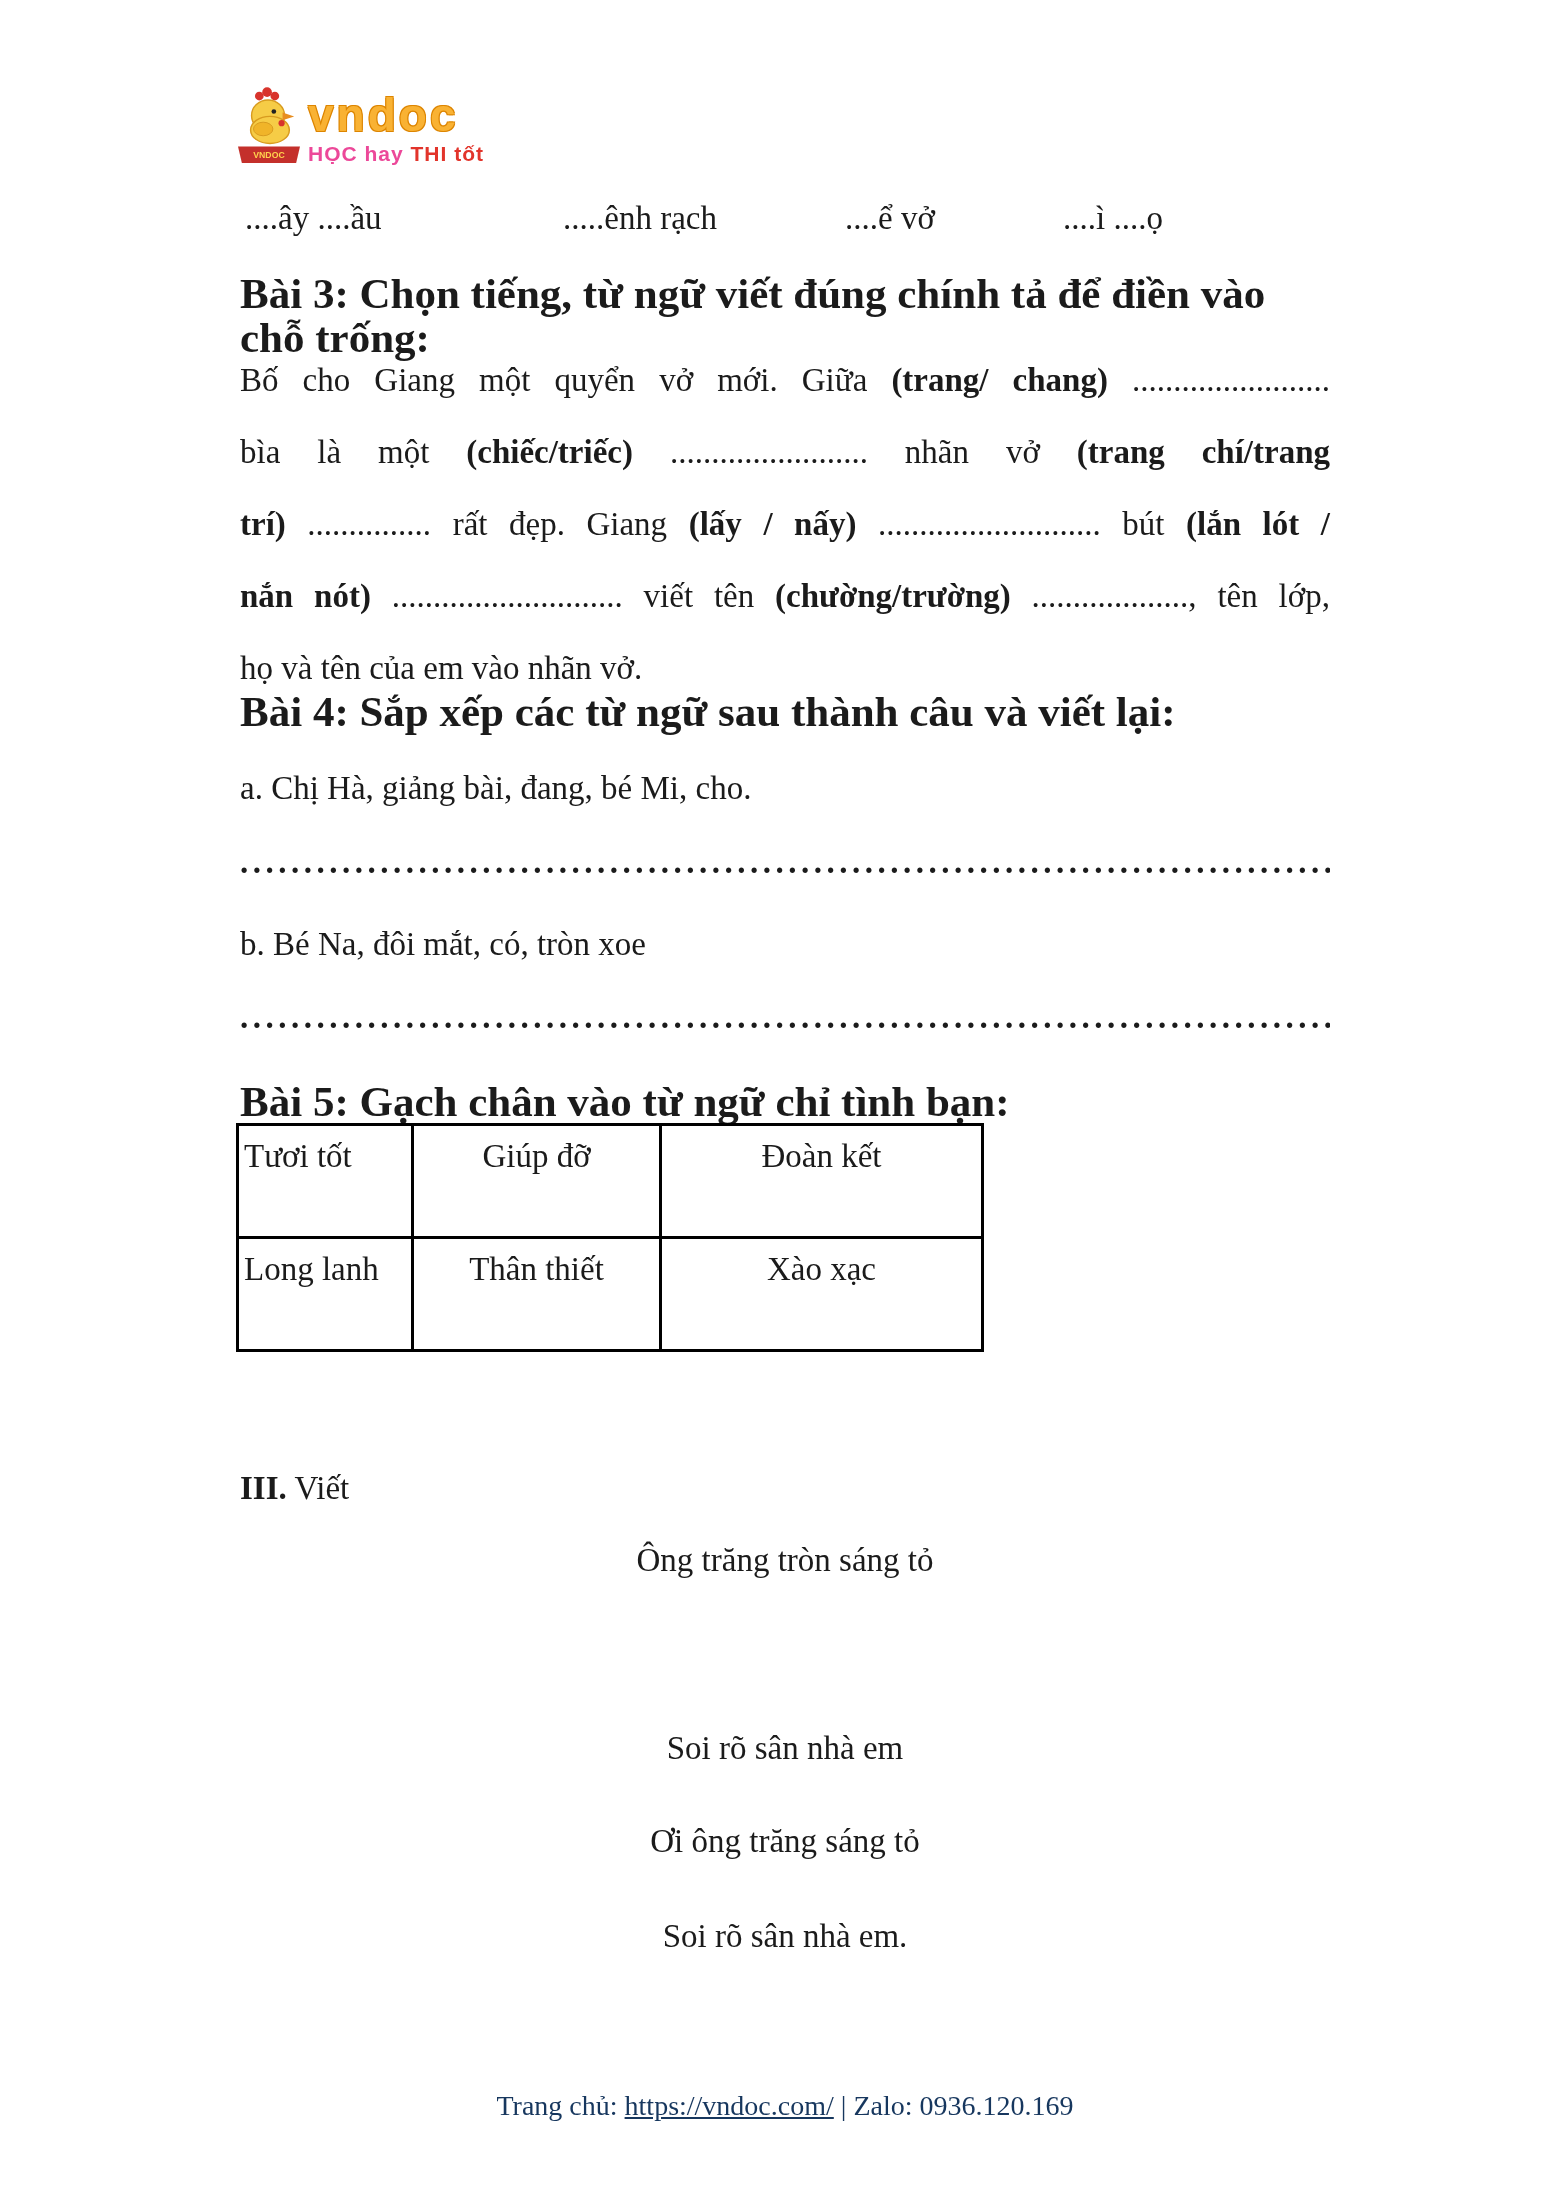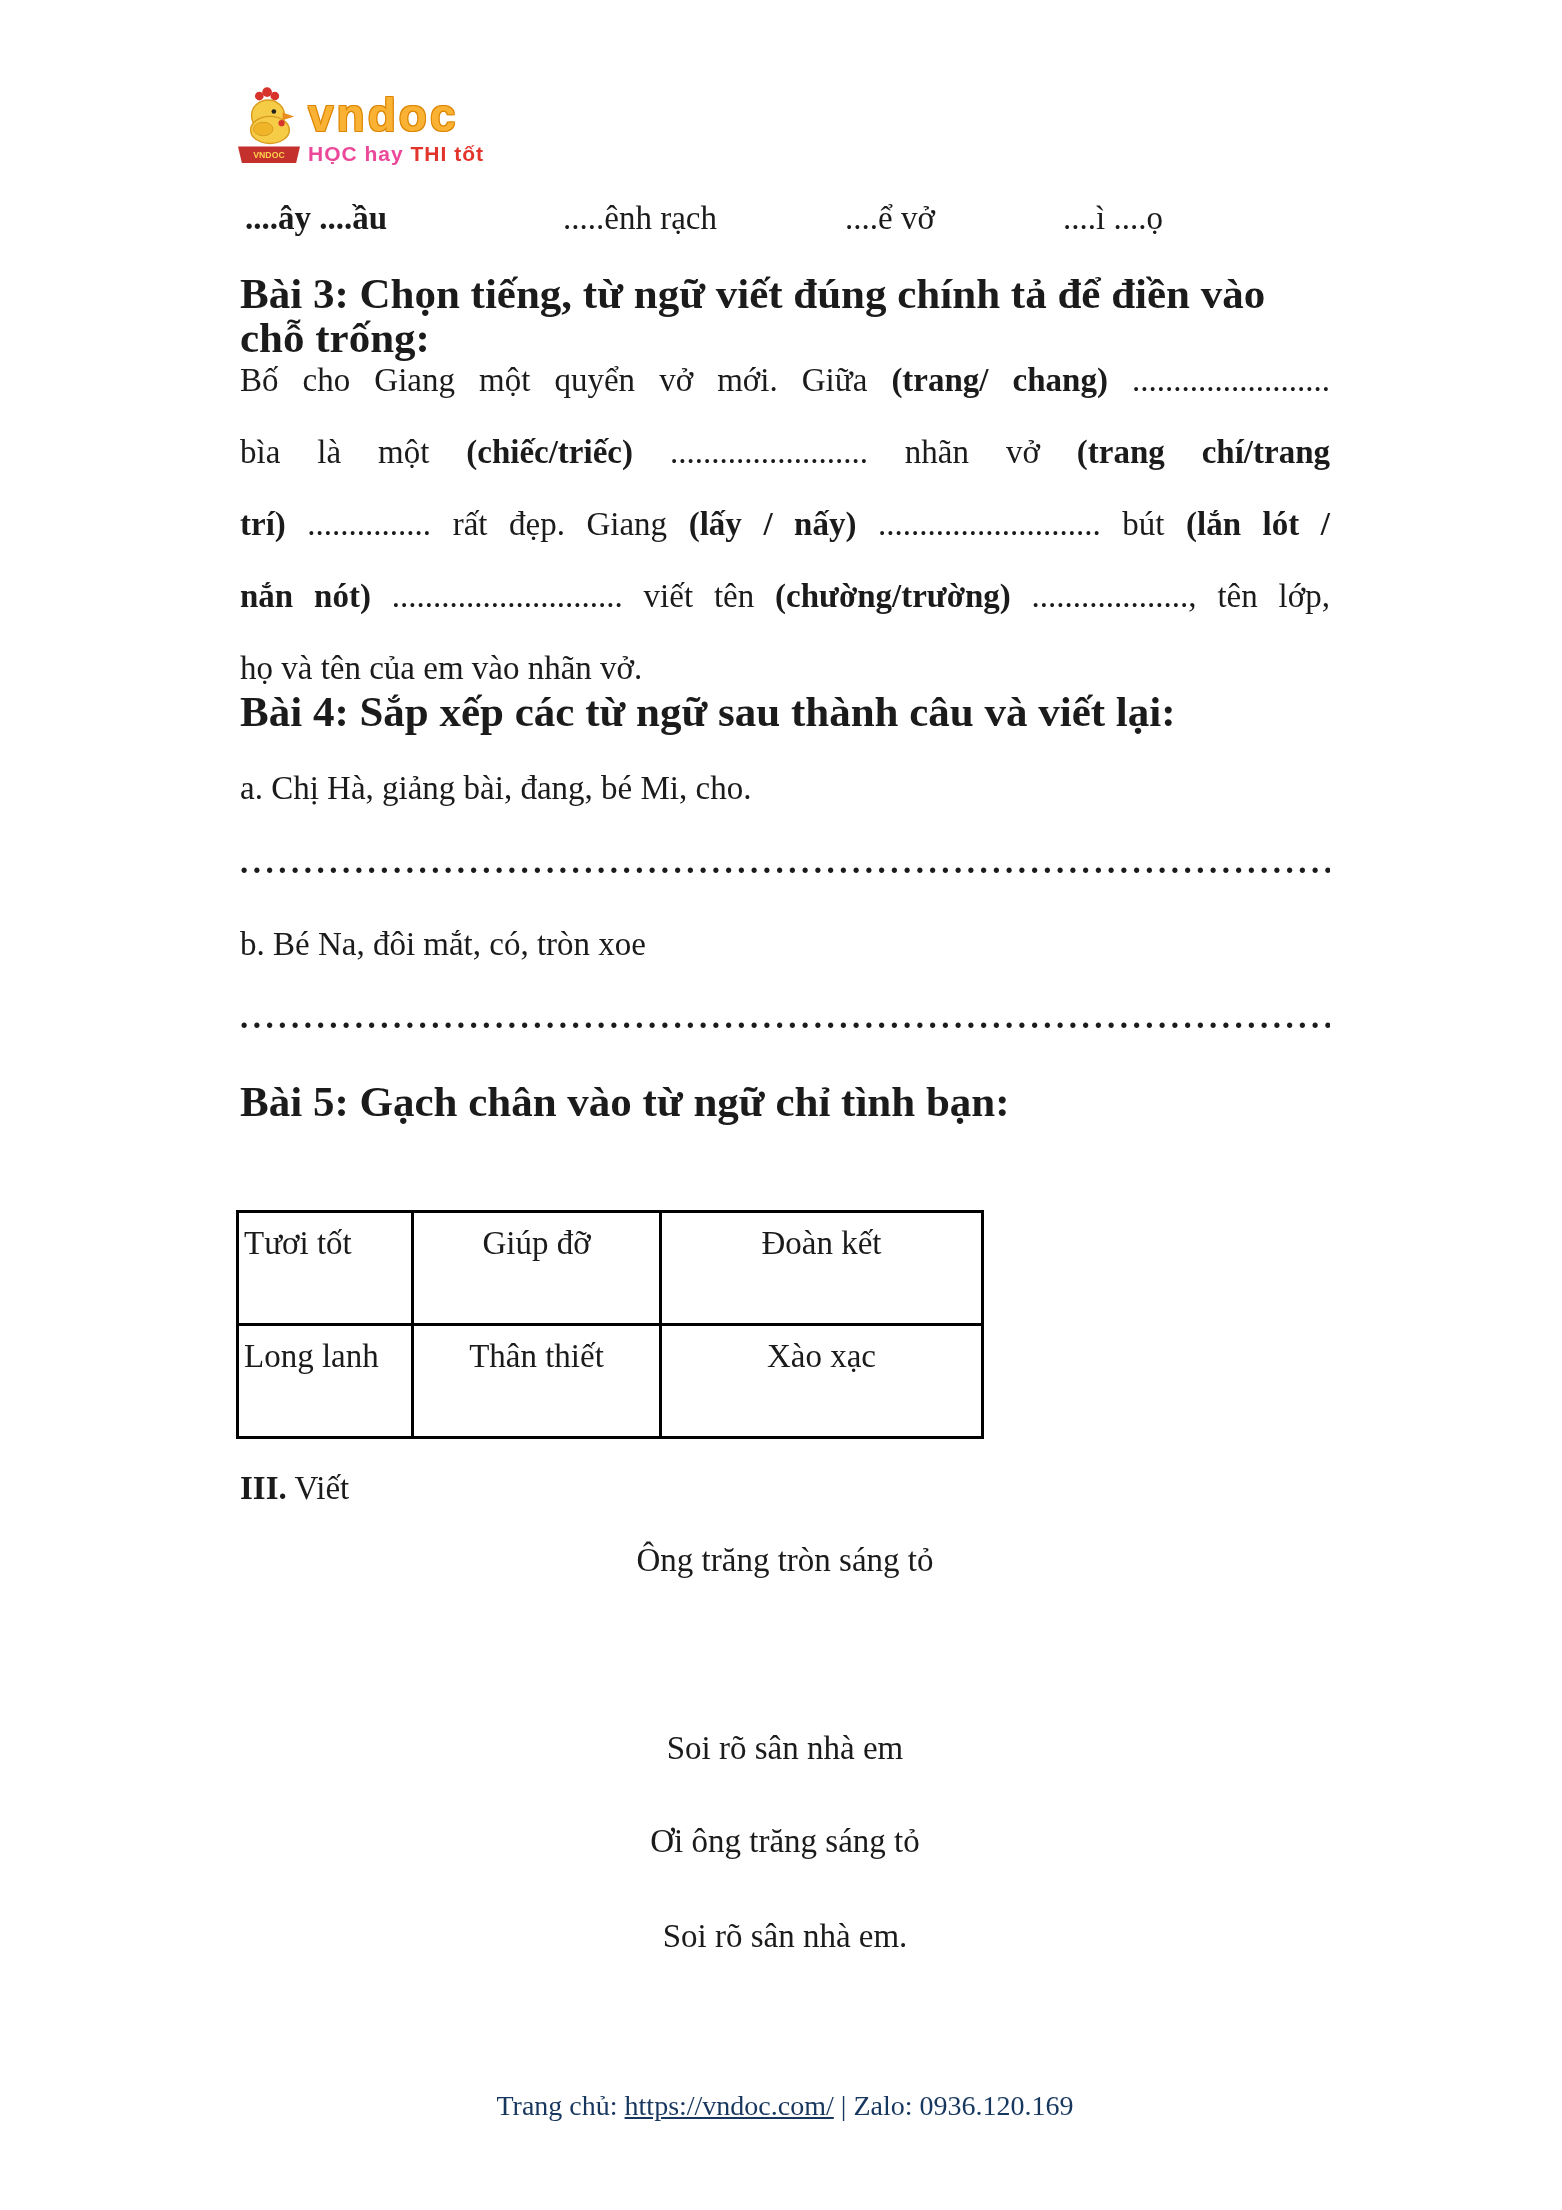--- a/index.html
+++ b/index.html
@@ -24,38 +24,38 @@
   .tagline{font-family:"Liberation Sans","DejaVu Sans",sans-serif;font-weight:bold;font-size:21px;margin-top:5px;letter-spacing:1px;}
   .tag-green{color:#ec4899;}
   .tag-red{color:#E2342B;}
   
   .abs{position:absolute;left:240px;width:1090px;}
   .body-text{font-size:33px;line-height:44px;}
   .heading{font-size:43px;font-weight:bold;line-height:44px;}
   
   .fill-row{position:absolute;top:196px;left:0;width:1562px;height:44px;font-size:33px;line-height:44px;}
   .fill-item{position:absolute;white-space:nowrap;}
-  .fill-item:nth-child(1){left:245px;font-weight:bold;}
+  .fill-item:nth-child(1){left:245px;}
   .fill-item:nth-child(2){left:563px;}
   .fill-item:nth-child(3){left:845px;}
   .fill-item:nth-child(4){left:1063px;}
   
   .para{position:absolute;left:240px;top:344px;width:1090px;font-size:33px;}
   .para .pline{line-height:72px;text-align:justify;text-align-last:justify;}
   .para .pline.last{text-align:left;text-align-last:left;}
   .bold{font-weight:bold;}
   
   .dots-line{
     position:absolute;left:240px;width:1090px;height:44px;
     font-size:33px;line-height:44px;letter-spacing:4.5px;
     white-space:nowrap;overflow:hidden;font-weight:bold;
   }
   
   table.friend{
-    position:absolute;left:236px;top:1210px;
+    position:absolute;left:236px;top:1123px;
     border-collapse:collapse;table-layout:fixed;
   }
   table.friend td{
     border:3px solid #000;
     height:97px;vertical-align:top;
     font-size:33px;padding-top:12px;
   }
   td.c1{width:166px;text-align:left;padding-left:5px;}
   td.c2{width:243px;text-align:center;}
   td.c3{width:317px;text-align:center;}

